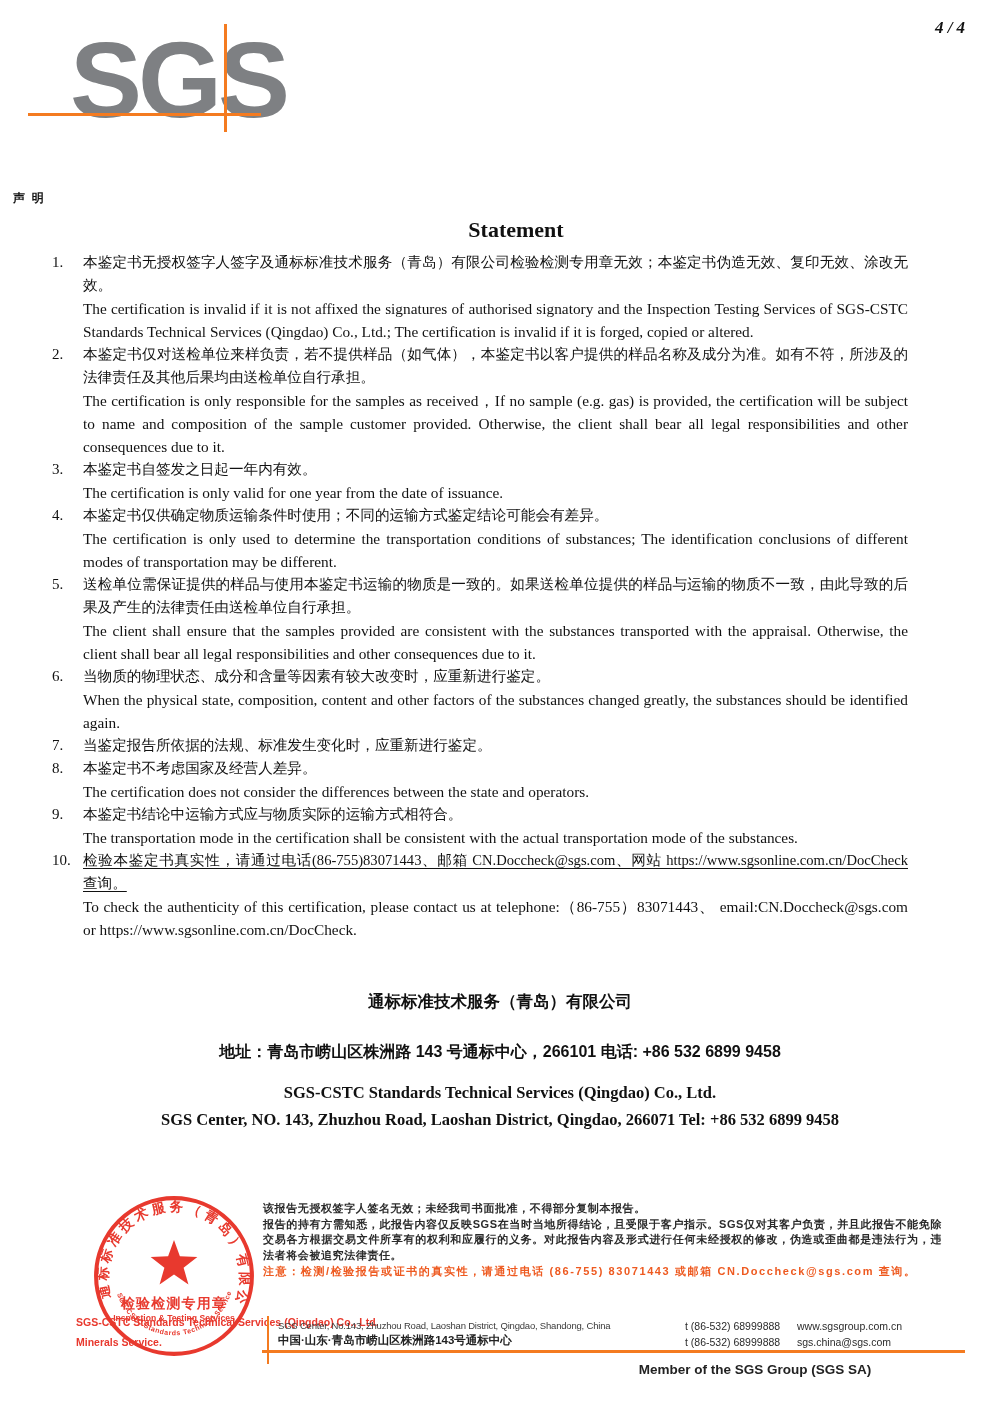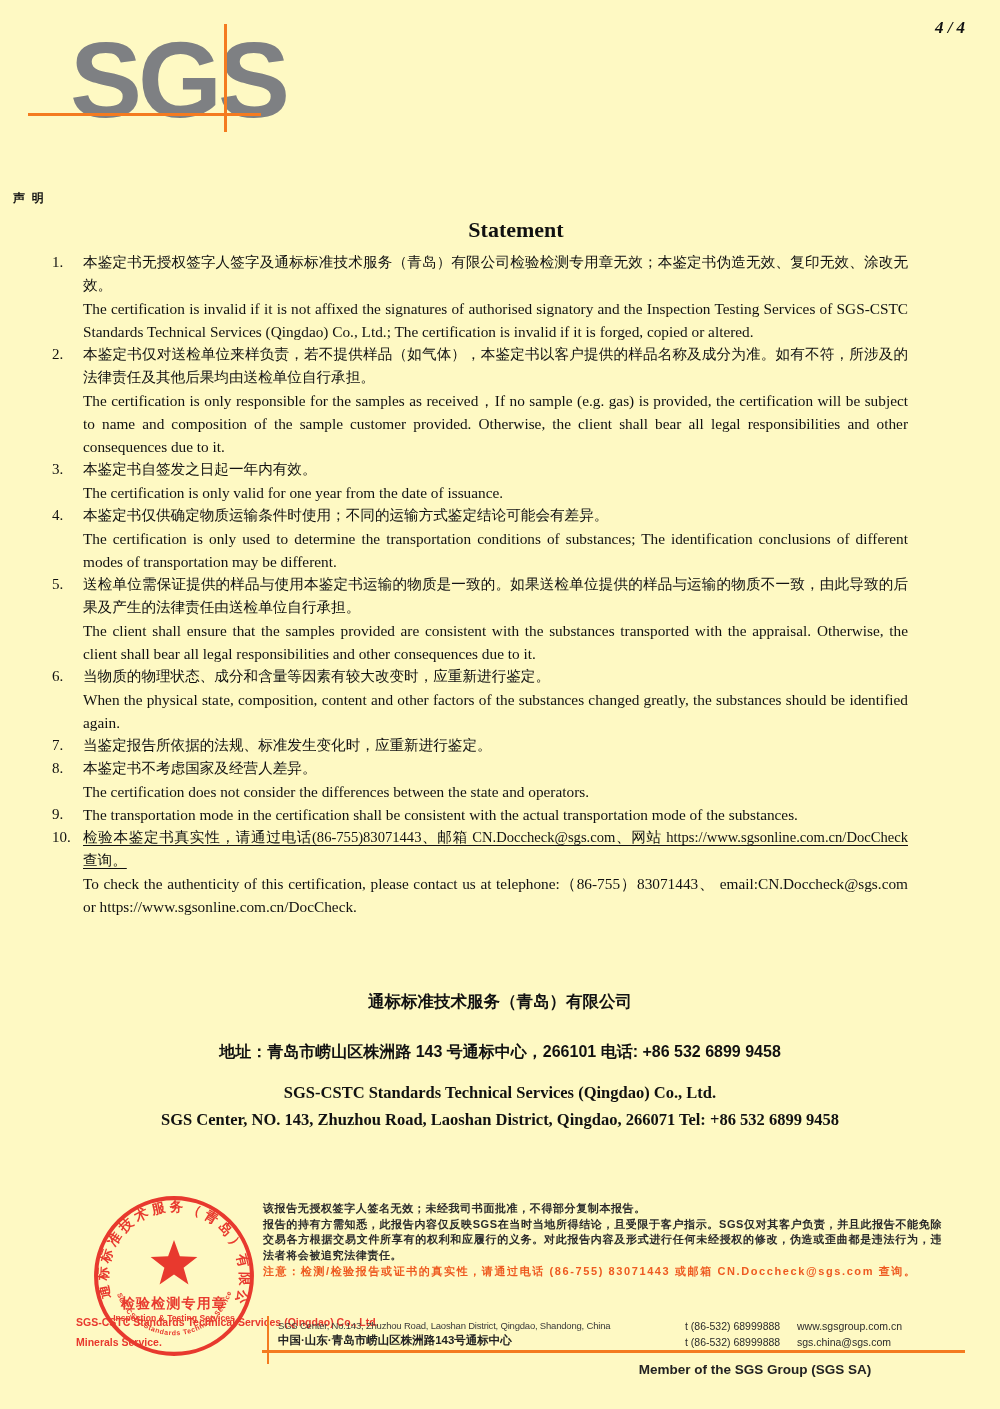--- a/index.html
+++ b/index.html
@@ -1,18 +1,18 @@
 <!DOCTYPE html>
 <html><head>
 <meta charset="utf-8">
 <style>
   html,body{margin:0;padding:0;background:#e5e5e5;}
   .page{
     position:relative;width:1000px;height:1409px;margin:0 auto;
-    background:#fef9c3;overflow:hidden;
+    background:#ffffff;overflow:hidden;
     font-family:"Liberation Serif","DejaVu Serif",serif;color:#111;
   }
   
   .logo-text{
     position:absolute;left:70px;top:26px;
     font-family:"Liberation Sans","DejaVu Sans",sans-serif;
     font-weight:bold;font-size:108px;line-height:1;letter-spacing:-4px;
     color:#7e8083;
   }
   .logo-hline{position:absolute;left:28px;top:113px;width:233px;height:3px;background:#f47b20;}
@@ -182,20 +182,21 @@
         <div class="stmt-num">8.</div>
         <div class="stmt-body">
           <div class="stmt-cn">本鉴定书不考虑国家及经营人差异。</div>
           <div class="stmt-en">The certification does not consider the differences between the state and operators.</div>
         </div>
       </div>
 
       <div class="stmt">
         <div class="stmt-num">9.</div>
         <div class="stmt-body">
+          <div class="stmt-cn">本鉴定书结论中运输方式应与物质实际的运输方式相符合。</div>
           <div class="stmt-en">The transportation mode in the certification shall be consistent with the actual transportation mode of the substances.</div>
         </div>
       </div>
 
       <div class="stmt">
         <div class="stmt-num">10.</div>
         <div class="stmt-body">
           <div class="stmt-cn u">检验本鉴定书真实性，请通过电话(86-755)83071443、邮箱 CN.Doccheck@sgs.com、网站 https://www.sgsonline.com.cn/DocCheck 查询。</div>
           <div class="stmt-en">To check the authenticity of this certification, please contact us at telephone:（86-755）83071443、 email:CN.Doccheck@sgs.com or https://www.sgsonline.com.cn/DocCheck.</div>
         </div>

